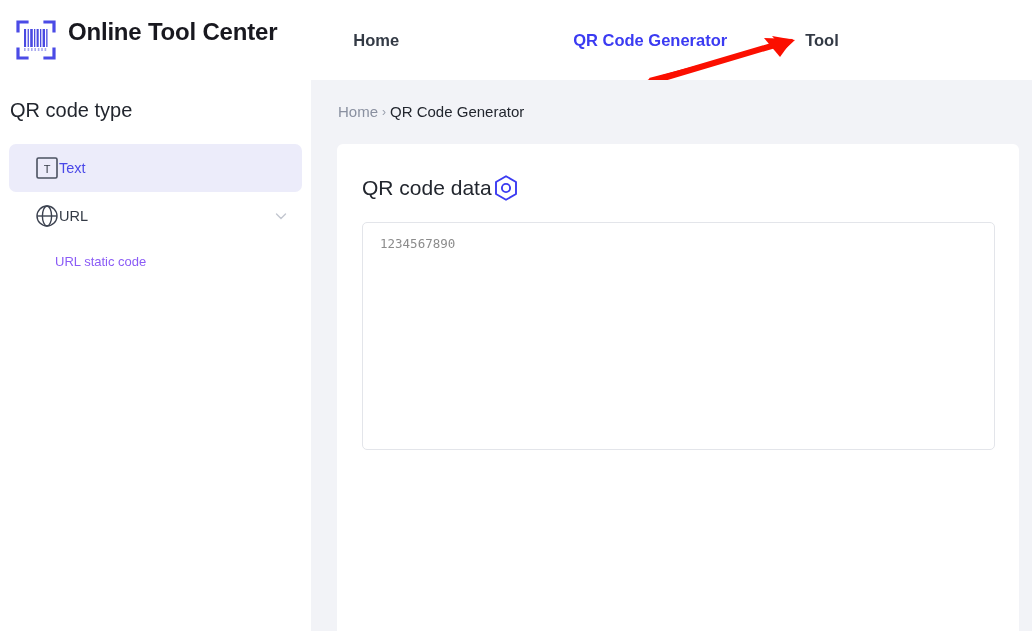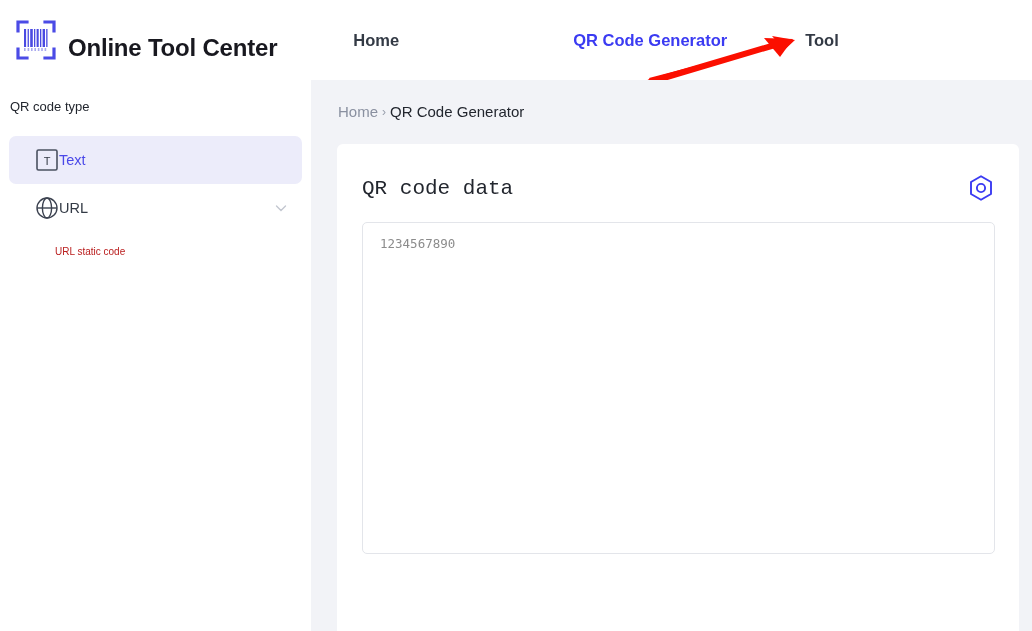--- a/index.html
+++ b/index.html
@@ -9,21 +9,21 @@
     font-family:"Liberation Sans", sans-serif;
     overflow:hidden;
   }
   #app { position:relative; width:1032px; height:631px; background:#f2f3f7; }
 
   
   .header {
     position:absolute; left:0; top:0; width:1032px; height:80px;
     background:#ffffff; display:flex; align-items:center;
   }
-  .logo-wrap { display:flex; align-items:flex-end; margin-left:14px; }
+  .logo-wrap { display:flex; align-items:flex-start; margin-left:14px; }
   .logo-icon { width:44px; height:44px; position:relative; flex:0 0 44px; }
   .logo-text {
     font-size:24px; font-weight:bold; color:#18181f;
     letter-spacing:-0.2px; margin-left:10px; white-space:nowrap;
   }
   .nav { display:flex; align-items:center; margin-left:76px; }
   .nav-item {
     font-size:16.5px; font-weight:bold; color:#333a45;
     white-space:nowrap; cursor:pointer;
   }
@@ -32,56 +32,55 @@
 
   
   .arrow-anno { position:absolute; left:640px; top:28px; width:170px; height:62px; pointer-events:none; }
 
   
   .sidebar {
     position:absolute; left:0; top:80px; width:311px; height:551px;
     background:#ffffff;
   }
   .sidebar-title {
-    font-size:13px; color:#22262e; margin:19px 0 0 10px; font-weight:400;
+    font-size:20px; color:#22262e; margin:19px 0 0 10px; font-weight:400;
   }
   .side-item {
     display:flex; align-items:center; height:48px; margin:0 9px;
     border-radius:7px; padding:0 14px; cursor:pointer;
   }
   .side-item.active { background:#ececfa; }
   .side-item.first { margin-top:22px; }
   .side-icon { width:24px; height:24px; flex:0 0 24px; margin-left:12px; }
   .side-label { font-size:14.5px; color:#333a45; margin-left:0; }
   .side-item.active .side-label { color:#4a48e8; }
   .chev { margin-left:auto; width:14px; height:14px; }
   .side-sub {
-    font-size:10px; color:#b91c1c; padding:14px 0 0 55px; cursor:pointer;
+    font-size:13px; color:#8b5cf6; padding:14px 0 0 55px; cursor:pointer;
   }
 
   
   .content { position:absolute; left:311px; top:80px; width:721px; height:551px; background:#f2f3f7; }
   .breadcrumb { display:flex; align-items:center; font-size:15px; padding:23px 0 0 27px; }
   .bc-home { color:#8a90a0; cursor:pointer; }
   .bc-sep { color:#9aa0ae; margin:0 4px; font-size:12px; }
   .bc-cur { color:#22262e; }
 
   .card {
     position:absolute; left:26px; top:64px; width:682px; height:487px;
     background:#ffffff; border-radius:6px 6px 0 0;
   }
   .card-head {
-    display:flex; align-items:center; justify-content:space-between;
+    display:flex; align-items:center; 
     padding:30px 24px 0 25px;
-    font-family:Liberation Mono, monospace;
   }
   .card-title { font-size:21px; color:#22262e; font-weight:400; }
   .settings-btn { width:28px; height:28px; cursor:pointer; }
   .textarea {
-    margin:20px 24px 0 25px; height:332px;
+    margin:20px 24px 0 25px; height:228px;
     border:1px solid #e3e5ea; border-radius:5px; background:#ffffff;
     padding:13px 0 0 17px;
     font-family:"DejaVu Sans Mono", monospace;
     font-size:12.5px; color:#8c8c8c; line-height:1.2;
     overflow:hidden; cursor:text;
   }
 </style>
 </head>
 <body>
 

